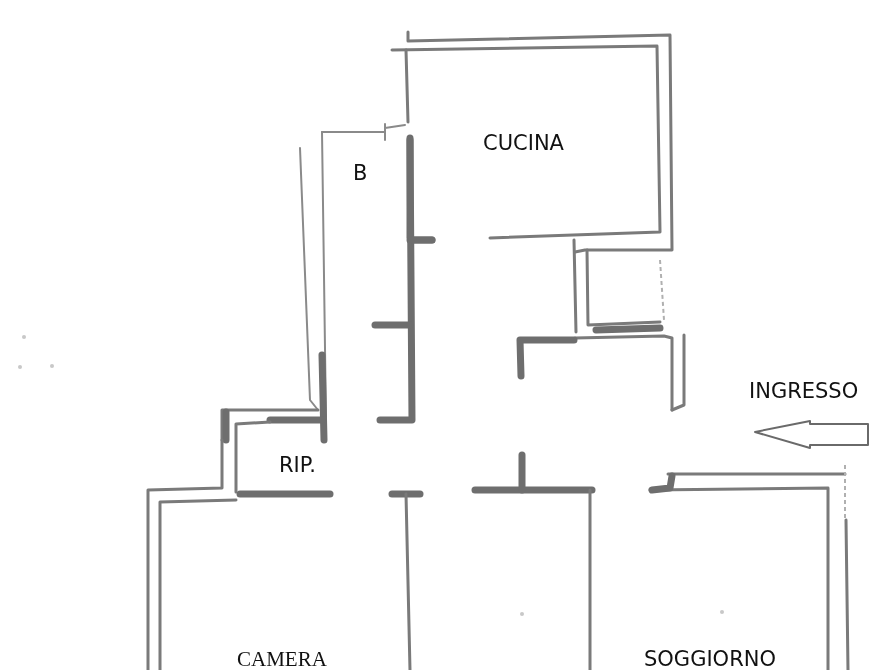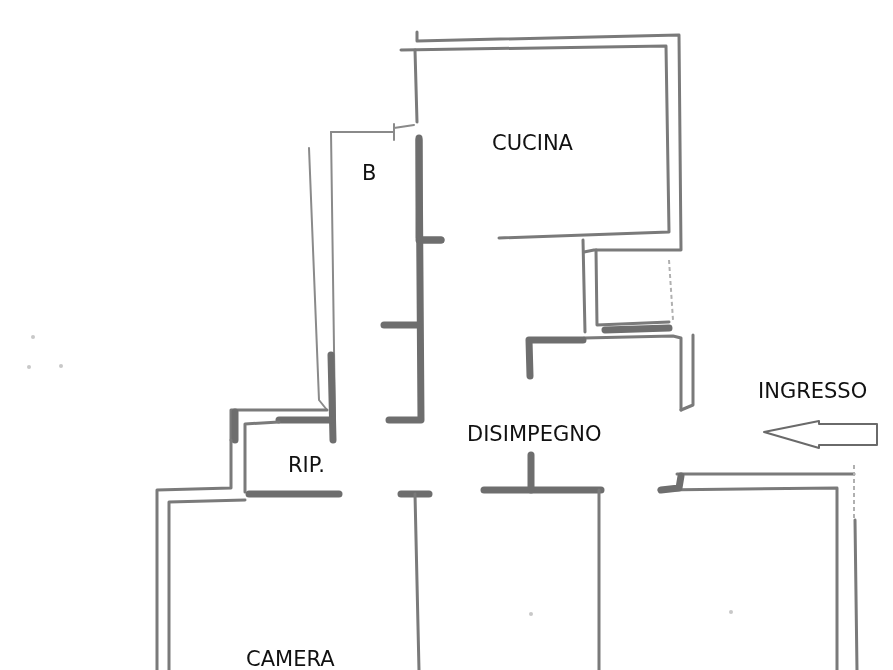--- a/index.html
+++ b/index.html
@@ -1,17 +1,17 @@
 <!DOCTYPE html>
 <html><head>
   <meta charset="utf-8">
   <style>
     html, body { margin: 0; padding: 0; background: #ffffff; }
     body { width: 893px; height: 670px; overflow: hidden; position: relative; }
-    .plan { position: absolute; left: 9px; top: 0; width: 813px; height: 670px; border-radius: 14px; }
+    .plan { position: absolute; left: 0; top: 0; width: 813px; height: 670px; border-radius: 14px; }
     .plan svg { position: absolute; left: 0; top: 0; }
     .wall { stroke: #7a7a7a; stroke-width: 3; fill: none; stroke-linecap: round; stroke-linejoin: round; }
     .wall-thin { stroke: #8a8a8a; stroke-width: 2; fill: none; stroke-linecap: round; }
     .wall-thick { stroke: #6e6e6e; stroke-width: 7; fill: none; stroke-linecap: round; stroke-linejoin: round; }
     .wall-light { stroke: #b0b0b0; stroke-width: 2; fill: none; stroke-dasharray: 4 3; }
     .arrow { stroke: #6a6a6a; stroke-width: 2; fill: #ffffff; stroke-linejoin: round; }
     .room-label {
       position: absolute;
       font-family: "DejaVu Sans", sans-serif;
       color: #111111;
@@ -88,16 +88,16 @@
 
   <div class="dot" style="left:22px;top:335px;"></div>
   <div class="dot" style="left:18px;top:365px;"></div>
   <div class="dot" style="left:50px;top:364px;"></div>
   <div class="dot" style="left:520px;top:612px;"></div>
   <div class="dot" style="left:720px;top:610px;"></div>
 
   <div class="room-label" style="left:483px;top:133px;">CUCINA</div>
   <div class="room-label" style="left:353px;top:163px;">B</div>
   <div class="room-label" style="left:749px;top:364px;margin-top:17px;">INGRESSO</div>
-  <div class="room-label" style="left:458px;top:424px;">DISIMPEGNO</div>
   <div class="room-label" style="left:271px;top:455px;margin-left:8px;">RIP.</div>
-  <div class="room-label" style="left:237px;top:649px;">CAMERA</div>
+  <div class="room-label" style="left:237px;top:649px;font-family:Liberation Serif, serif;">CAMERA</div>
+  <div class="room-label" style="left:644px;top:649px;">SOGGIORNO</div>
 </div>
 
 </body></html>

